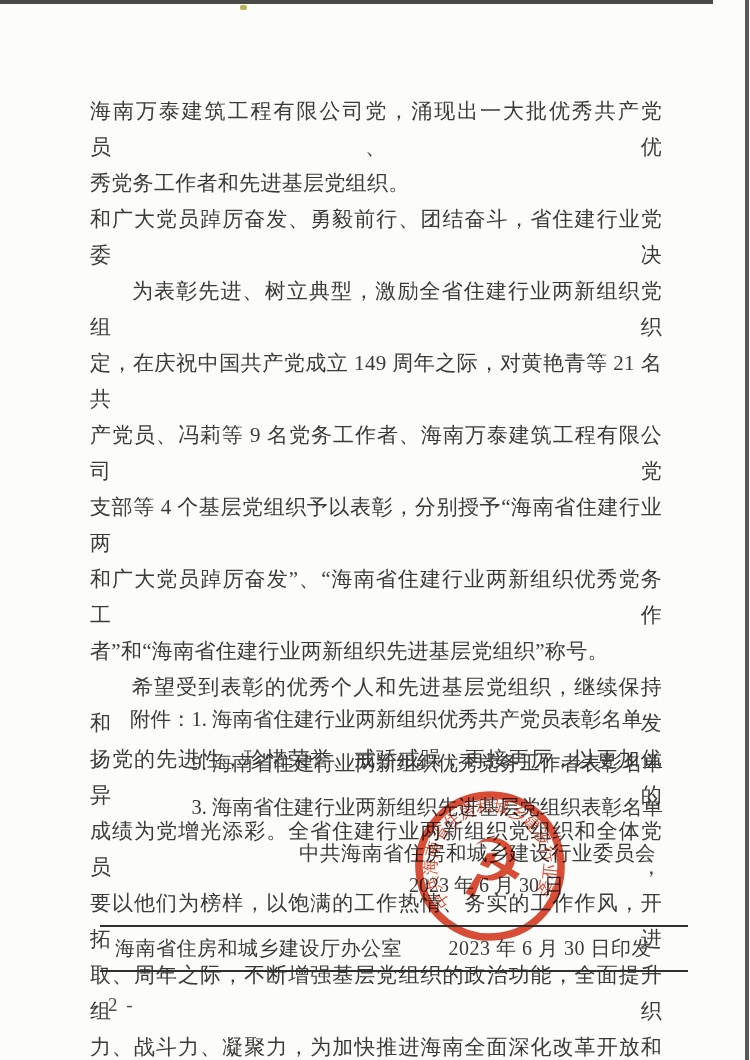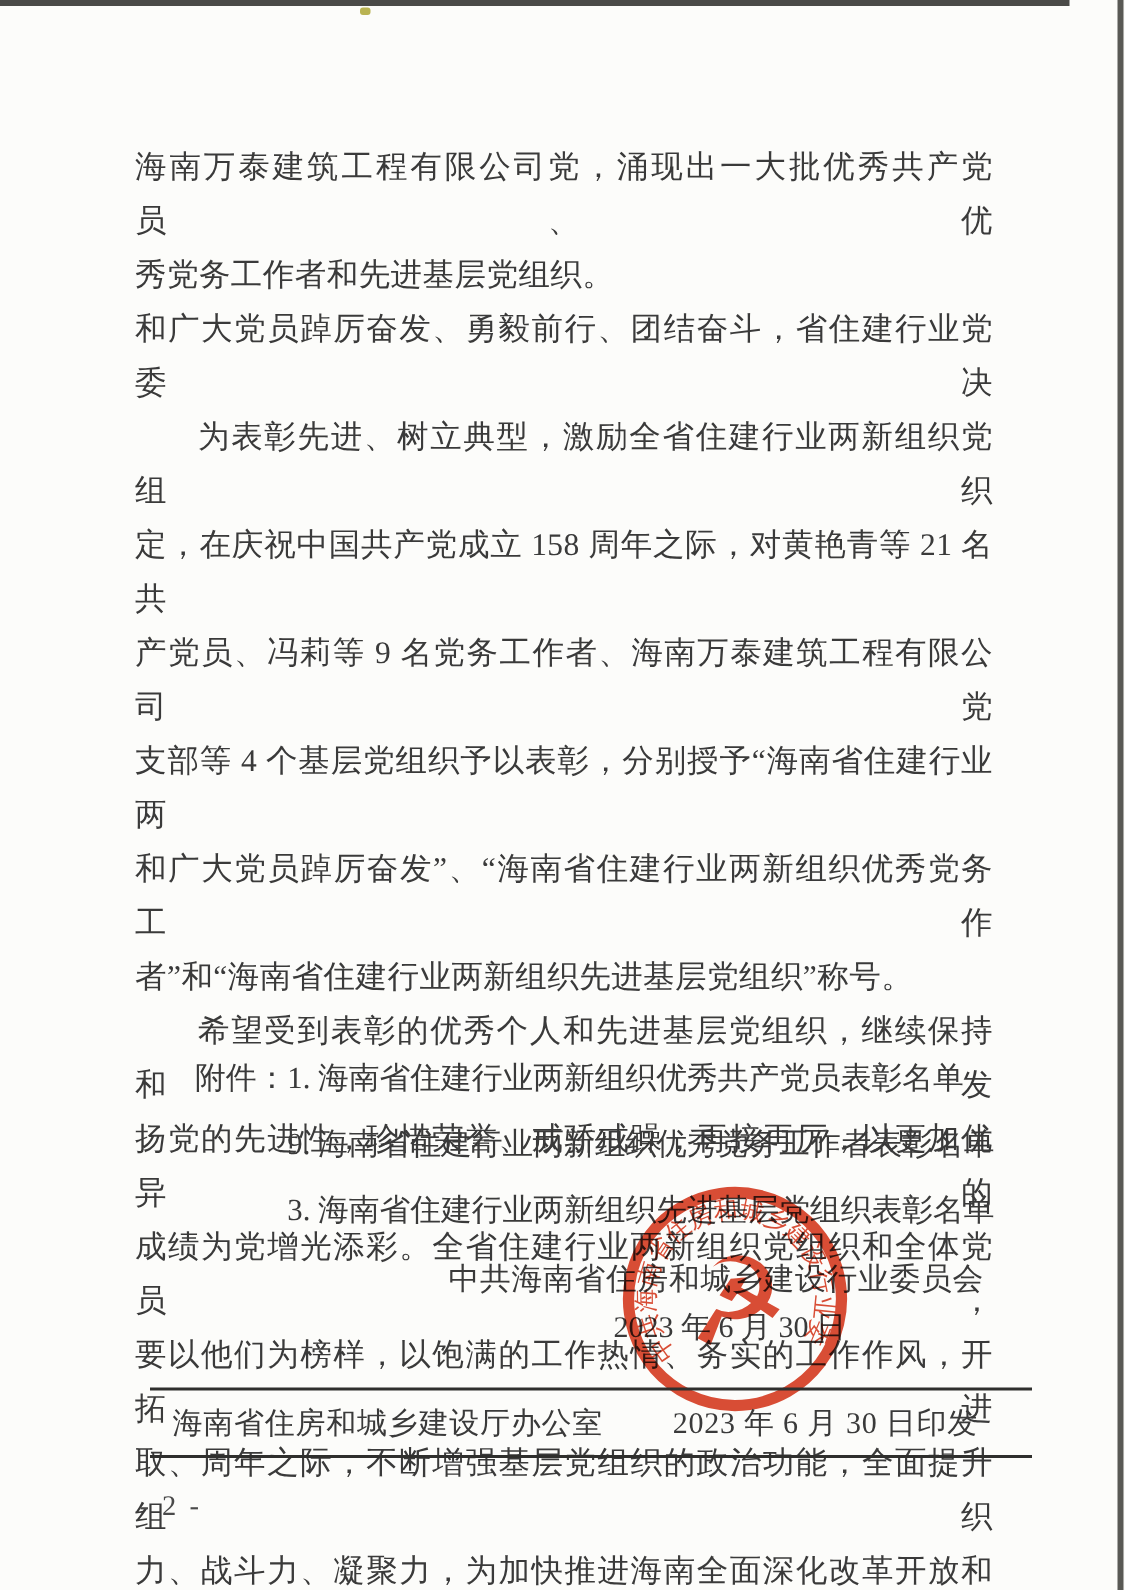--- a/index.html
+++ b/index.html
@@ -62,21 +62,21 @@
 
   <div class="edge-top"></div>
   <div class="edge-right"></div>
   <div class="speck"></div>
 
   <div class="body-text">
     <div class="bline j">海南万泰建筑工程有限公司党，涌现出一大批优秀共产党员、优</div>
     <div class="bline">秀党务工作者和先进基层党组织。</div>
     <div class="bline j">和广大党员踔厉奋发、勇毅前行、团结奋斗，省住建行业党委决</div>
     <div class="bline j ind">为表彰先进、树立典型，激励全省住建行业两新组织党组织</div>
-    <div class="bline j">定，在庆祝中国共产党成立 158 周年之际，对黄艳青等 21 名共</div>
+    <div class="bline j">定，在庆祝中国共产党成立 149 周年之际，对黄艳青等 21 名共</div>
     <div class="bline j">产党员、冯莉等 9 名党务工作者、海南万泰建筑工程有限公司党</div>
     <div class="bline j">支部等 4 个基层党组织予以表彰，分别授予“海南省住建行业两</div>
     <div class="bline j">和广大党员踔厉奋发”、“海南省住建行业两新组织优秀党务工作</div>
     <div class="bline">者”和“海南省住建行业两新组织先进基层党组织”称号。</div>
     <div class="bline j ind">希望受到表彰的优秀个人和先进基层党组织，继续保持和发</div>
     <div class="bline j">扬党的先进性，珍惜荣誉、戒骄戒躁，再接再厉，以更加优异的</div>
     <div class="bline j">成绩为党增光添彩。全省住建行业两新组织党组织和全体党员，</div>
     <div class="bline j">要以他们为榜样，以饱满的工作热情、务实的工作作风，开拓进</div>
     <div class="bline j">取、周年之际，不断增强基层党组织的政治功能，全面提升组织</div>
     <div class="bline j">力、战斗力、凝聚力，为加快推进海南全面深化改革开放和中国</div>

